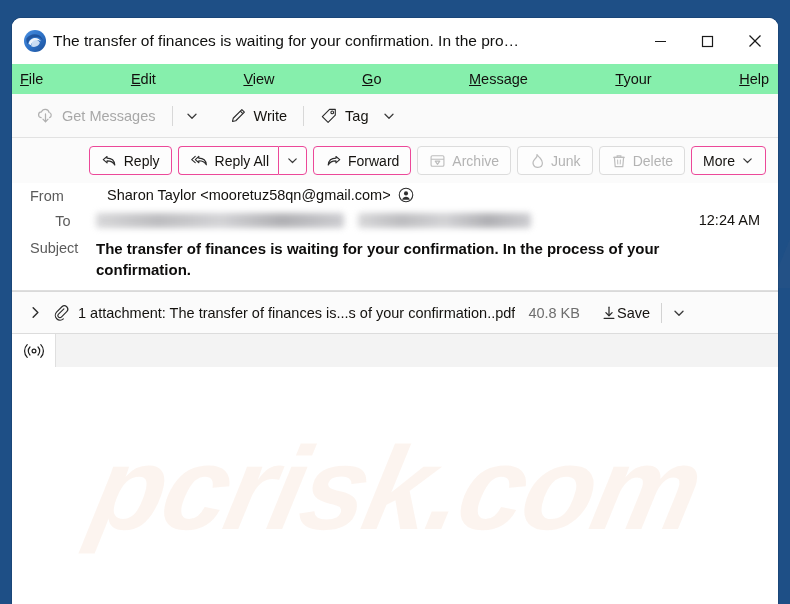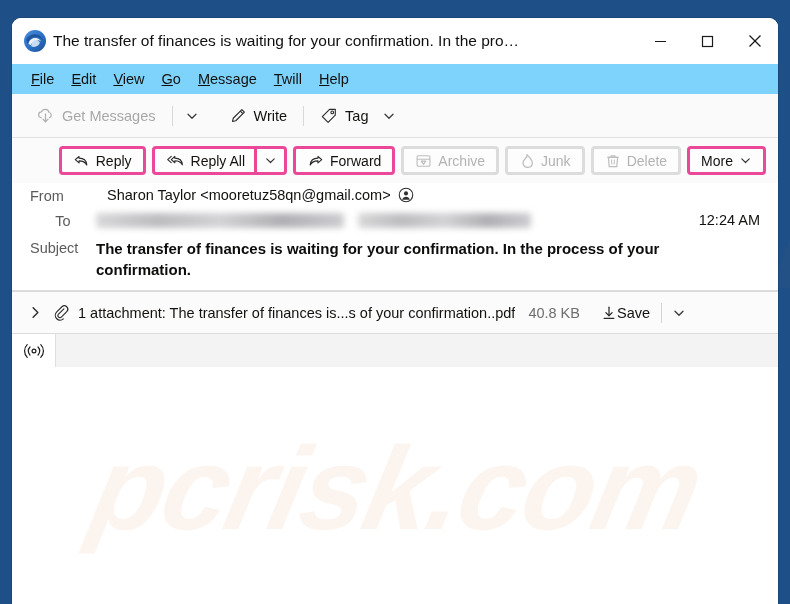--- a/index.html
+++ b/index.html
@@ -76,23 +76,22 @@
   .wc {
     width: 47px; height: 46px;
     display: flex; align-items: center; justify-content: center;
     cursor: default;
   }
 
   
   .menubar {
     height: 30px; min-height: 30px;
     display: flex; align-items: center;
-    padding-left: 11px;
-    background: #7dd3fc;
-    position: relative; z-index: 9;
+    background: #86efac;
+    position: relative; z-index: 9; justify-content: space-between;
   }
   .menu-item {
     font-size: 14.5px;
     color: #12100e;
     padding: 2px 9px 2px 8px;
     cursor: default;
     white-space: nowrap;
   }
   .menu-item u { text-decoration: underline; text-underline-offset: 1px; }
 
@@ -136,21 +135,21 @@
     gap: 6px;
     padding: 0 12px 0 12px;
     background: #fbfbfb;
     position: relative; z-index: 8;
   }
   .abtn {
     display: flex; align-items: center; gap: 6px;
     height: 29px;
     padding: 0 11px;
     background: #fdfdfd;
-    border: 3px solid #ec4899;
+    border: 1px solid #ec4899;
     border-radius: 4px;
     font-size: 14px;
     color: #14120f;
     cursor: default;
     white-space: nowrap;
   }
   .abtn.disabled { color: #b3b3b3; border-color: #dcdcdc; background: #fdfdfd; }
   .abtn.grp-l { border-top-right-radius: 0; border-bottom-right-radius: 0; border-right: none; padding-right: 9px; }
   .abtn.grp-r { border-top-left-radius: 0; border-bottom-left-radius: 0; padding: 0 7px; }
 
@@ -337,21 +336,21 @@
       </div>
     </div>
   </div>
 
   <div class="menubar">
     <div class="menu-item"><u>F</u><span>ile</span></div>
     <div class="menu-item"><u>E</u><span>dit</span></div>
     <div class="menu-item"><u>V</u><span>iew</span></div>
     <div class="menu-item"><u>G</u><span>o</span></div>
     <div class="menu-item"><u>M</u><span>essage</span></div>
-    <div class="menu-item"><u>T</u><span>will</span></div>
+    <div class="menu-item"><u>T</u><span>your</span></div>
     <div class="menu-item"><u>H</u><span>elp</span></div>
   </div>
 
   <div class="toolbar">
     <div class="tbtn disabled">
       <span>
         <svg width="19" height="19" viewBox="0 0 20 20">
           <path d="M5.4 12.2a3 3 0 0 1 .35-5.98 4.2 4.2 0 0 1 8.05.6 2.85 2.85 0 0 1 .55 5.38" fill="none" stroke="#b0b0b0" stroke-width="1.3" stroke-linecap="round"></path>
           <line x1="10" y1="8.4" x2="10" y2="16.4" stroke="#b0b0b0" stroke-width="1.3" stroke-linecap="round"></line>
           <path d="M7.3 13.8 10 16.6l2.7-2.8" fill="none" stroke="#b0b0b0" stroke-width="1.3" stroke-linecap="round" stroke-linejoin="round"></path>

